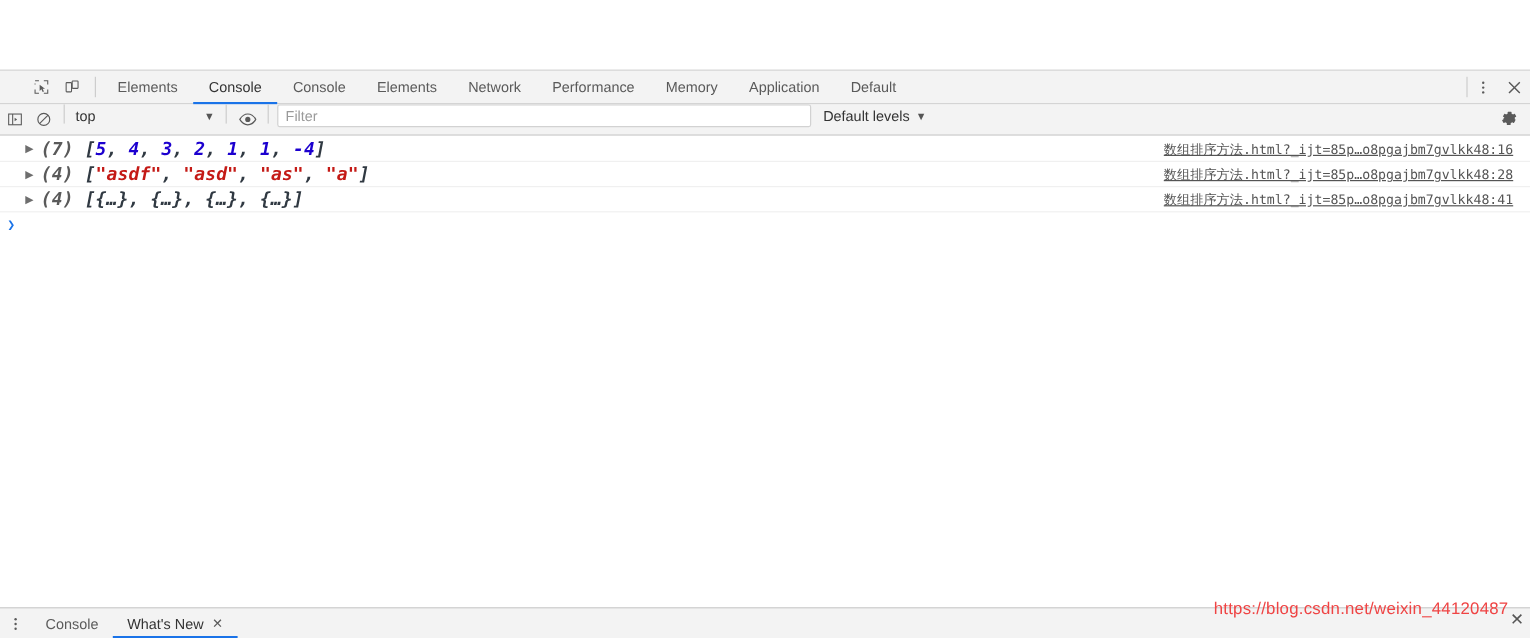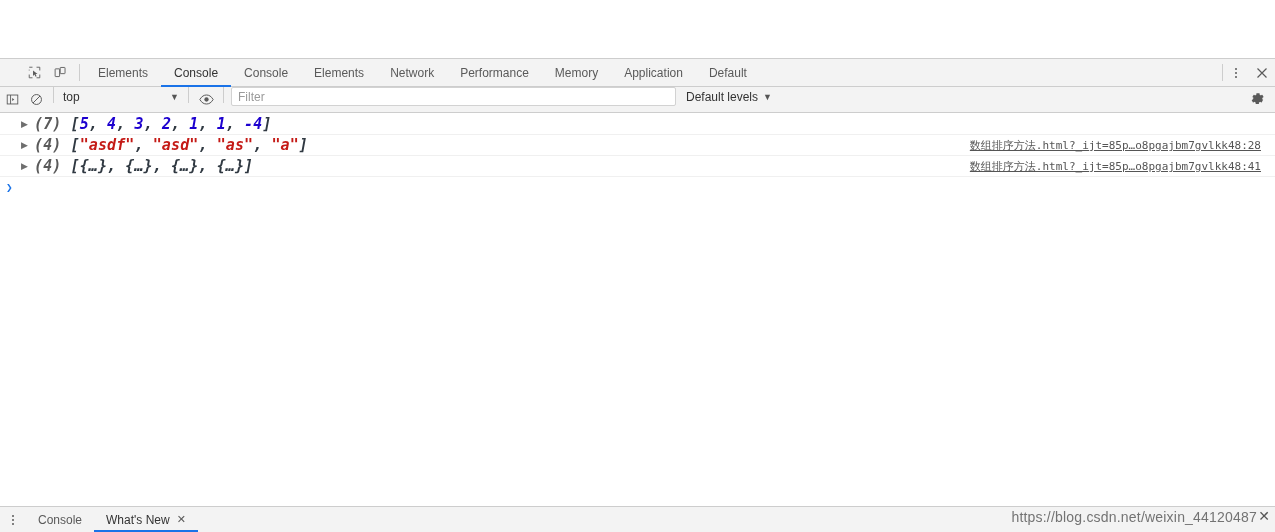--- a/index.html
+++ b/index.html
@@ -276,23 +276,23 @@
     display: flex;
     align-items: center;
     justify-content: center;
     cursor: pointer;
   }
 
   
   #watermark {
     position: absolute;
     right: 18px;
-    bottom: 7px;
+    bottom: 17px;
     font-size: 14px;
-    color: #737373;
+    color: #ef4444;
     font-family: "Liberation Sans", sans-serif;
     pointer-events: none;
     letter-spacing: 0.2px;
   }
   #watermark-close {
     position: absolute;
     right: 5px;
     bottom: 8px;
     font-size: 14px;
     color: #555;
@@ -432,20 +432,21 @@
         <path fill="#5a5a5a" d="M14.1 9.1l-1.2-.7c.06-.26.09-.53.09-.8s-.03-.54-.09-.8l1.2-.7a.45.45 0 00.17-.6l-1.2-2.08a.45.45 0 00-.6-.17l-1.2.7a5 5 0 00-1.39-.8V1.8a.45.45 0 00-.45-.45H6.57a.45.45 0 00-.45.45v1.35a5 5 0 00-1.39.8l-1.2-.7a.45.45 0 00-.6.17L1.73 5.5a.45.45 0 00.17.6l1.2.7c-.6.26-.09.53-.9.8s.3.54.09.8l-1.2.7a.45.45 0 00-.17.6l1.2 2.08a.45.45 0 00.6.17l1.2-.7a5 5 0 001.39.8v1.35c0 .25.2.45.45.45h2.86c.25 0 .45-.2.45-.45v-1.35a5 5 0 001.39-.8l1.2.7a.45.45 0 00.6-.17l1.2-2.08a.45.45 0 00-.17-.6z"></path>
       </svg>
     </div>
   </div>
 
   <div id="console-body">
 
     <div class="console-row">
       <span class="disclosure">▶</span>
       <span class="msg-text"><span class="arr-count">(7)</span><span class="bracket"> [</span><span class="num">5</span><span class="bracket">, </span><span class="num">4</span><span class="bracket">, </span><span class="num">3</span><span class="bracket">, </span><span class="num">2</span><span class="bracket">, </span><span class="num">1</span><span class="bracket">, </span><span class="num">1</span><span class="bracket">, </span><span class="num">-4</span><span class="bracket">]</span></span>
+      <span class="source-link">数组排序方法.html?_ijt=85p…o8pgajbm7gvlkk48:16</span>
     </div>
 
     <div class="console-row">
       <span class="disclosure">▶</span>
       <span class="msg-text"><span class="arr-count">(4)</span><span class="bracket"> [</span><span class="str">"asdf"</span><span class="bracket">, </span><span class="str">"asd"</span><span class="bracket">, </span><span class="str">"as"</span><span class="bracket">, </span><span class="str">"a"</span><span class="bracket">]</span></span>
       <span class="source-link">数组排序方法.html?_ijt=85p…o8pgajbm7gvlkk48:28</span>
     </div>
 
     <div class="console-row">
       <span class="disclosure">▶</span>

